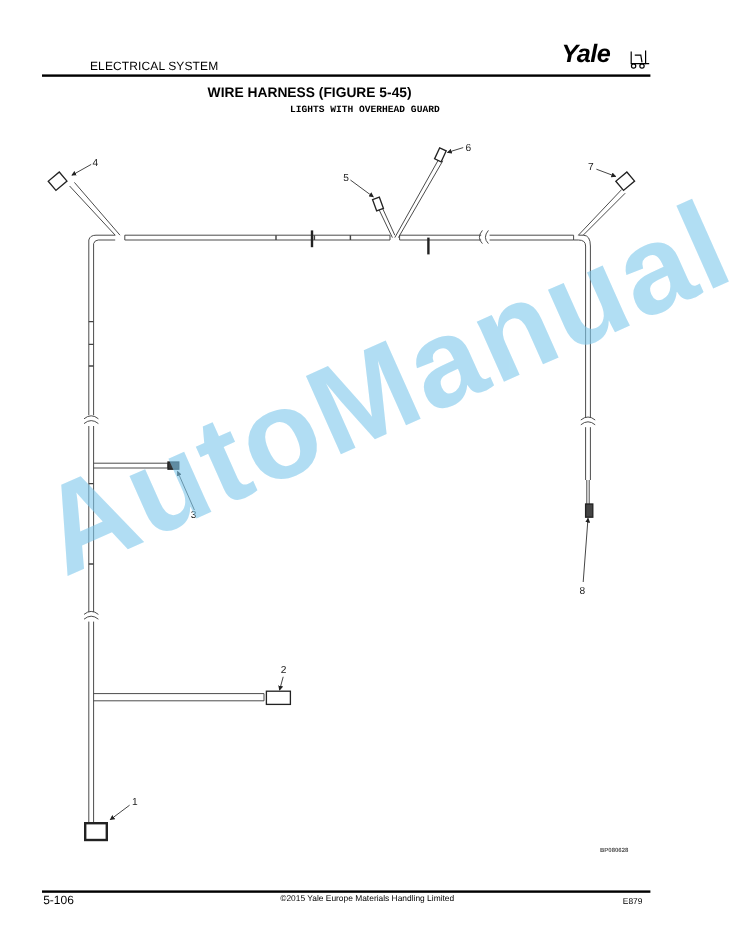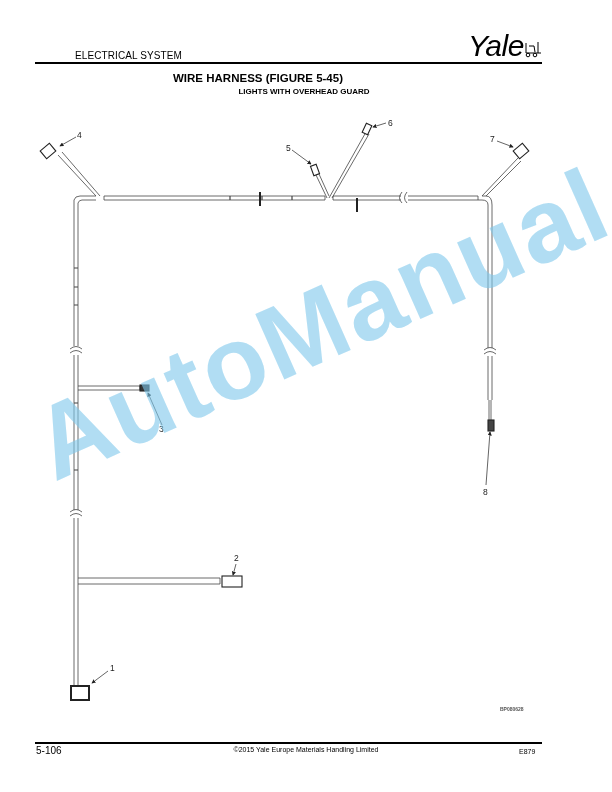--- a/index.html
+++ b/index.html
@@ -1,22 +1,22 @@
 <!DOCTYPE html>
 <html><head>
 <meta charset="utf-8">
 <style>
   html, body { margin: 0; padding: 0; background: #ffffff; }
   body { width: 612px; height: 792px; position: relative; overflow: hidden; font-family: "Liberation Sans", sans-serif; color: #000; }
   .hdr-section { position: absolute; left: 36px; top: 50px; font-size: 10px; letter-spacing: 0.1px; padding-left: 39px; }
   .hdr-rule { position: absolute; left: 35px; top: 62px; width: 507px; height: 2px; background: #000; }
   .logo { position: absolute; left: 468px; top: 33px; width: 80px; height: 28px; }
-  .logo-text { position: absolute; left: 0; top: 0; font-size: 30px; font-weight: normal; font-style: italic; letter-spacing: -0.5px; line-height: 26px; }
+  .logo-text { position: absolute; left: 0; top: 0; font-size: 21px; font-weight: bold; font-style: italic; letter-spacing: -0.5px; line-height: 26px; }
   .title { position: absolute; left: 0; width: 516px; top: 72px; text-align: center; font-size: 11.5px; font-weight: bold; }
-  .subtitle { position: absolute; left: 0; width: 608px; top: 87px; text-align: center; font-size: 8px; font-weight: bold; }
+  .subtitle { position: absolute; left: 0; width: 608px; top: 87px; text-align: center; font-size: 8px; font-weight: bold; font-family: Liberation Mono, monospace; }
   .diagram { position: absolute; left: 0; top: 0; width: 612px; height: 792px; }
   .callout { font-family: "Liberation Sans", sans-serif; font-size: 8.5px; fill: #222; }
   .fig-id { position: absolute; left: 500px; top: 706px; font-size: 5px; color: #555; font-weight: bold; }
   .ftr-rule { position: absolute; left: 35px; top: 742px; width: 507px; height: 2px; background: #000; }
   .ftr-page { position: absolute; left: 36px; top: 745px; font-size: 10px; }
   .ftr-copy { position: absolute; left: 0; width: 612px; top: 746px; text-align: center; font-size: 7px; }
   .ftr-code { position: absolute; left: 519px; top: 748px; font-size: 7px; }
   .watermark { position: absolute; left: 40px; top: 390px; font-size: 104px; font-weight: bold; color: #7ec8ec; opacity: 0.6; transform: rotate(-24deg); transform-origin: left center; white-space: nowrap; letter-spacing: 2px; pointer-events: none; }
 </style>
 </head>

